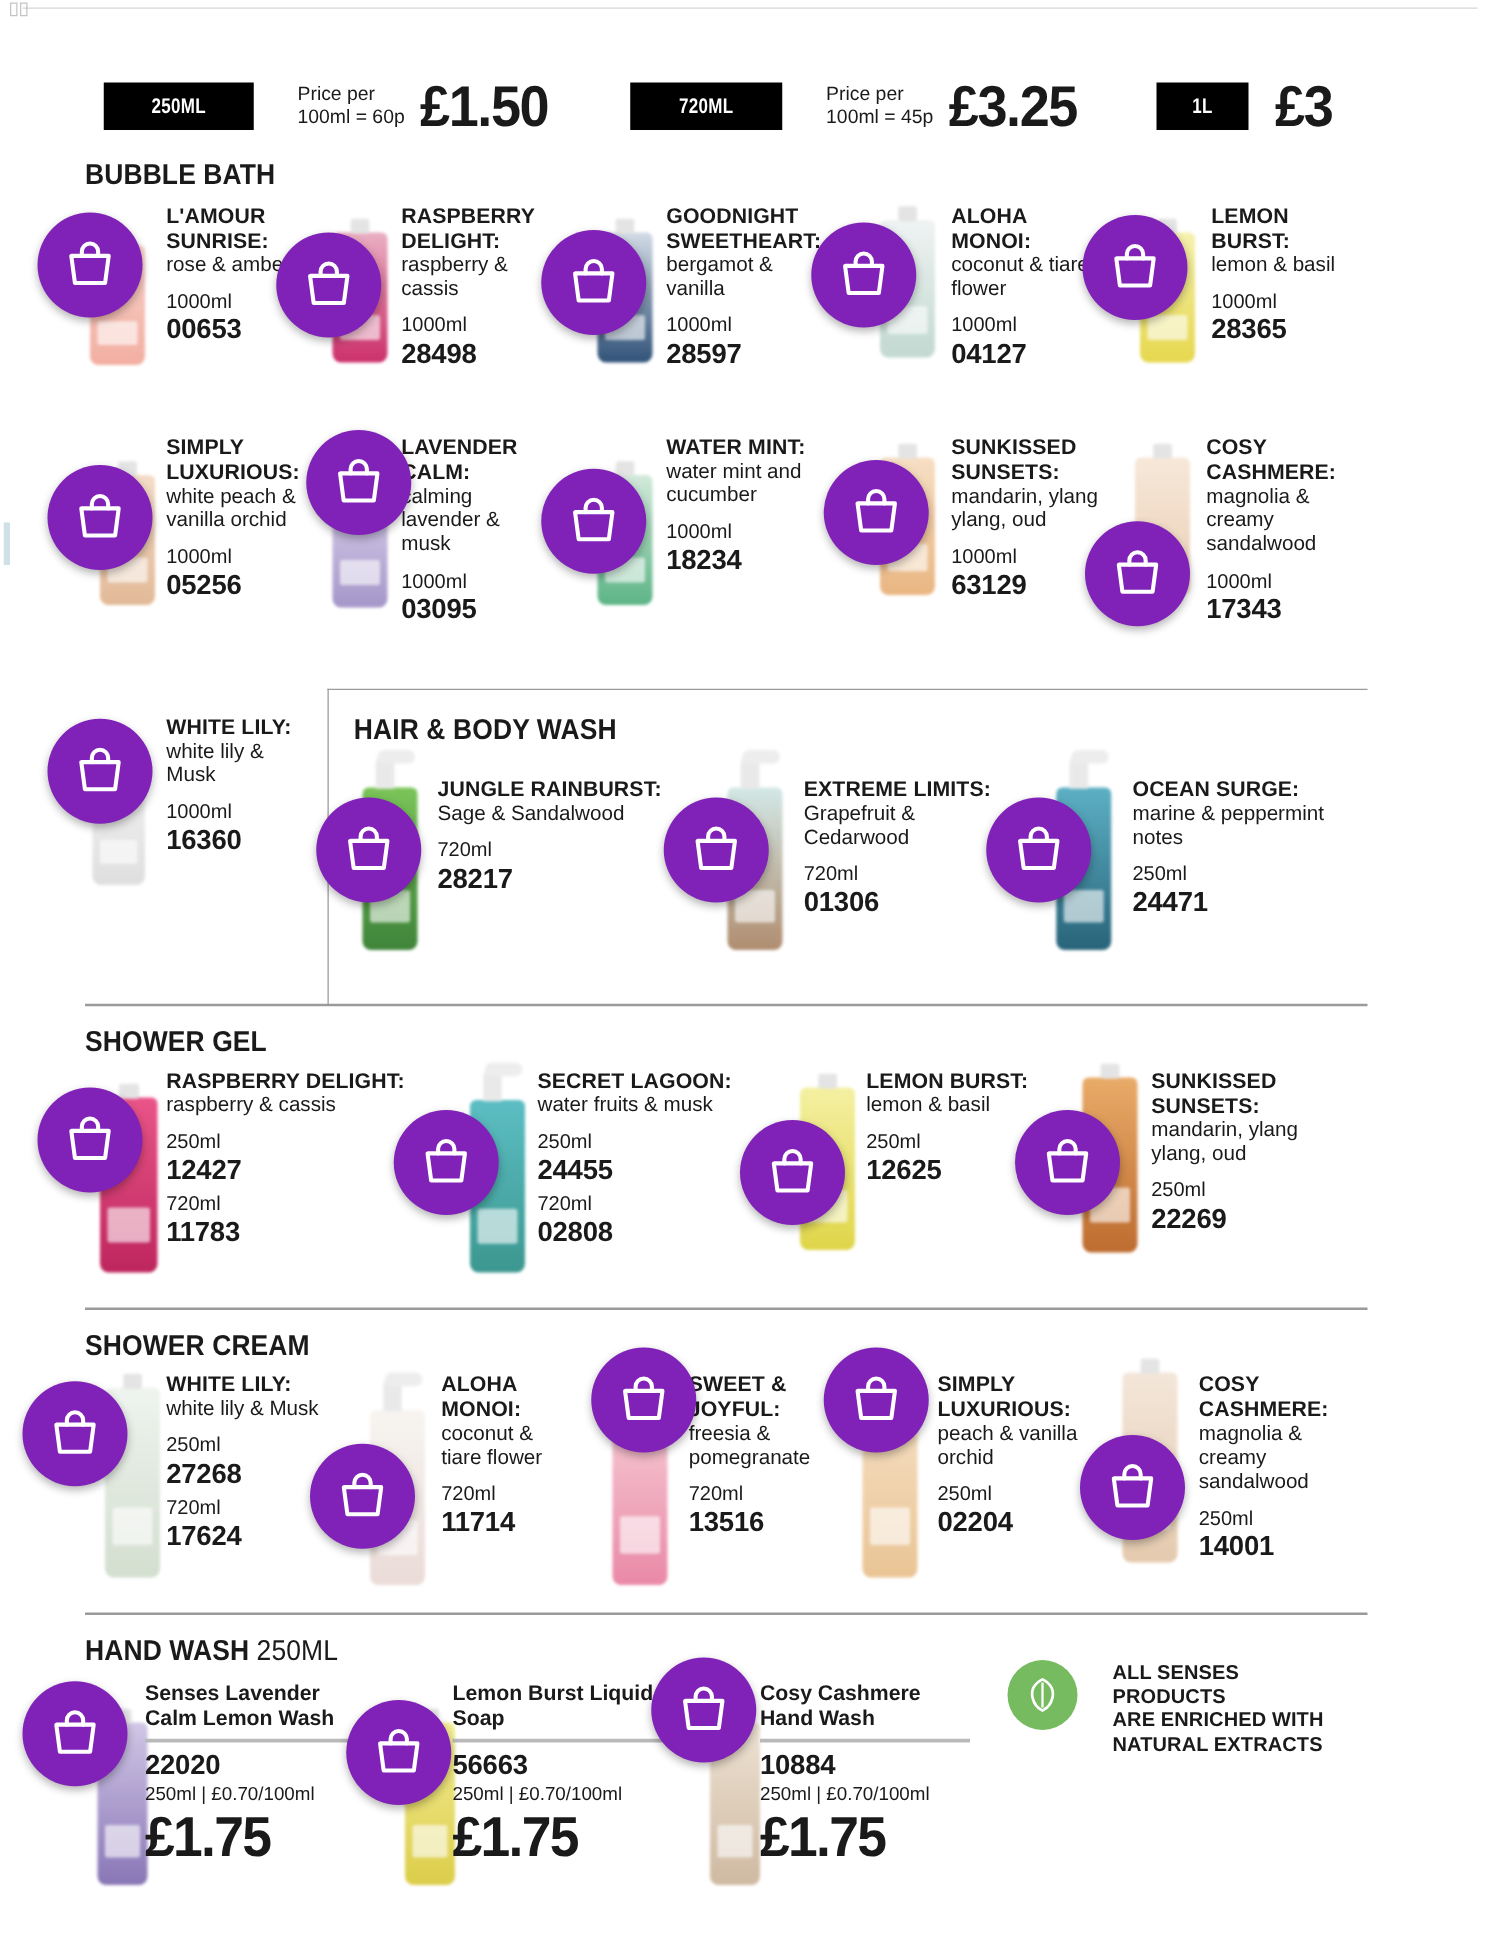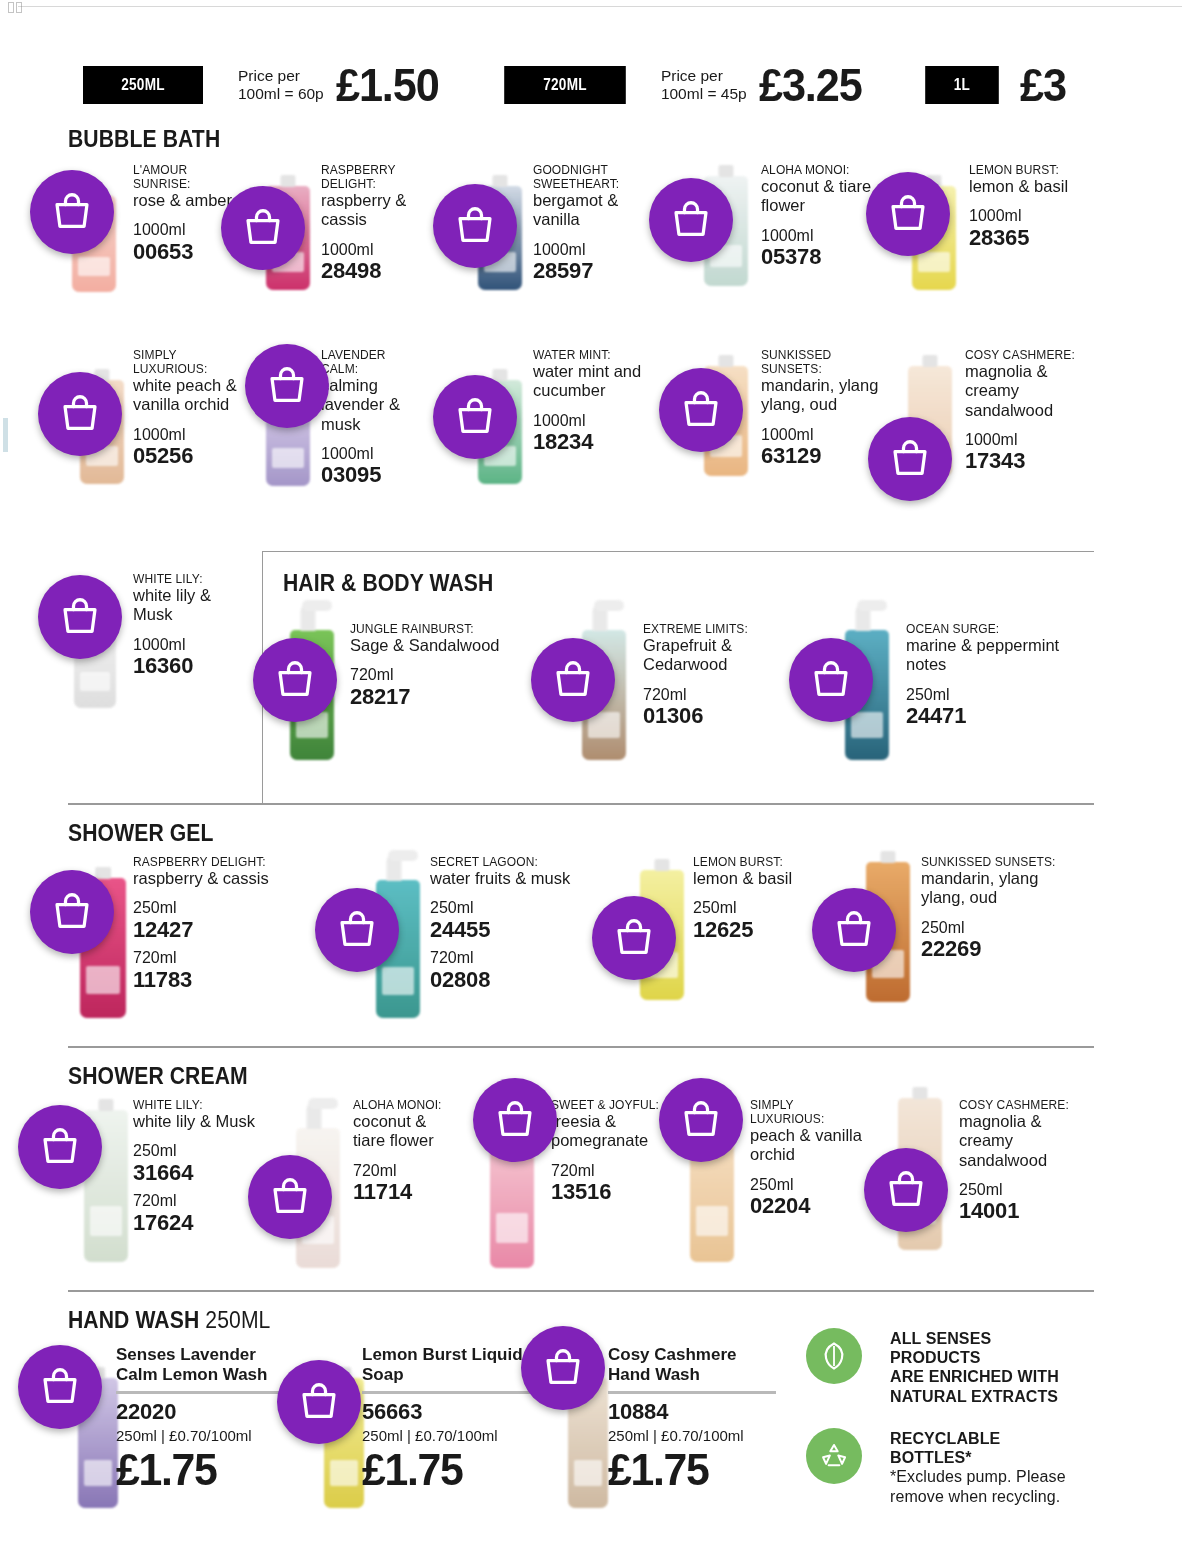--- a/index.html
+++ b/index.html
@@ -44,21 +44,21 @@
     letter-spacing: .1px; transform: scaleX(.92); transform-origin: left center;
     white-space: nowrap;
   }
   .sec-title .light { font-weight: 400; }
   .hrule { position: absolute; height: 2px; background: #9a9a9a; }
   .vrule { position: absolute; width: 1px; background: #9a9a9a; }
 
   
   .cell { position: absolute; }
   .pname {
-    font-size: 12px; font-weight: 400; line-height: 1.17;
+    font-size: 17px; font-weight: 700; line-height: 1.17;
     text-transform: uppercase; letter-spacing: .1px;
   }
   .pscent { font-size: 16.5px; font-weight: 400; line-height: 1.17; }
   .psize { font-size: 16px; font-weight: 400; margin-top: 11px; line-height: 1.15; }
   .pcode { font-size: 22px; font-weight: 700; letter-spacing: -.2px; line-height: 1.12; }
   .size2 { margin-top: 7px; }
 
   
   .bottle { position: absolute; border-radius: 5px 5px 7px 7px; filter: blur(1.1px); opacity: .92; }
   .bottle::before {
@@ -198,21 +198,21 @@
     <svg viewBox="0 0 24 24">
         <path d="M4.2 8.2h15.6l-1.5 11.3H5.7L4.2 8.2z" fill="#8022b8" stroke="#fff" stroke-width="1.7" stroke-linejoin="round"></path>
         <path d="M8.6 8.2V6.4a3.4 3.4 0 0 1 6.8 0v1.8" fill="none" stroke="#fff" stroke-width="1.7" stroke-linecap="round"></path>
       </svg>
   </div>
 
   <div class="cell" style="left:761px; top:163px; width:112px;">
     <div class="pname">ALOHA MONOI:</div>
     <div class="pscent">coconut &amp; tiare flower</div>
     <div class="psize">1000ml</div>
-    <div class="pcode">05378</div>
+    <div class="pcode">04127</div>
   </div>
   <div class="badge" style="left:649px; top:178px;">
     <svg viewBox="0 0 24 24">
         <path d="M4.2 8.2h15.6l-1.5 11.3H5.7L4.2 8.2z" fill="#8022b8" stroke="#fff" stroke-width="1.7" stroke-linejoin="round"></path>
         <path d="M8.6 8.2V6.4a3.4 3.4 0 0 1 6.8 0v1.8" fill="none" stroke="#fff" stroke-width="1.7" stroke-linecap="round"></path>
       </svg>
   </div>
 
   <div class="cell" style="left:969px; top:163px; width:105px;">
     <div class="pname">LEMON BURST:</div>
@@ -451,21 +451,21 @@
   <div class="hrule" style="left:68px; top:1046px; width:1026px;"></div>
   <div class="sec-title" style="left:68px; top:1063px;">SHOWER CREAM</div>
 
   <div class="bottle" style="left:84px; top:1110px; width:44px; height:152px; background:linear-gradient(#eef3ee,#cfdccb);">
       <div class="label"></div>
     </div>
   <div class="cell" style="left:133px; top:1098px; width:200px;">
     <div class="pname">WHITE LILY:</div>
     <div class="pscent">white lily &amp; Musk</div>
     <div class="psize">250ml</div>
-    <div class="pcode">31664</div>
+    <div class="pcode">27268</div>
     <div class="psize size2">720ml</div>
     <div class="pcode">17624</div>
   </div>
   <div class="badge" style="left:18px; top:1105px;">
     <svg viewBox="0 0 24 24">
         <path d="M4.2 8.2h15.6l-1.5 11.3H5.7L4.2 8.2z" fill="#8022b8" stroke="#fff" stroke-width="1.7" stroke-linejoin="round"></path>
         <path d="M8.6 8.2V6.4a3.4 3.4 0 0 1 6.8 0v1.8" fill="none" stroke="#fff" stroke-width="1.7" stroke-linecap="round"></path>
       </svg>
   </div>
 
@@ -596,28 +596,14 @@
           <path d="M12 5v14" fill="none" stroke="#fff" stroke-width="1.3"></path>
         </svg>
     </div>
     <div class="info-text">
       <div>ALL SENSES PRODUCTS</div>
       <div>ARE ENRICHED WITH</div>
       <div>NATURAL EXTRACTS</div>
     </div>
   </div>
 
-  <div class="info-row" style="left:806px; top:1428px; width:280px;">
-    <div class="green-circle">
-      <svg viewBox="0 0 24 24">
-          <path d="M12 4.2l2.6 4.5h-5.2L12 4.2z" fill="none" stroke="#fff" stroke-width="1.4" stroke-linejoin="round"></path>
-          <path d="M6.4 17.6l-2.1-4.7 4.8-1.3-2.7 6z" fill="none" stroke="#fff" stroke-width="1.4" stroke-linejoin="round"></path>
-          <path d="M17.7 17.6l2.1-4.7-4.8-1.3 2.7 6z" fill="none" stroke="#fff" stroke-width="1.4" stroke-linejoin="round"></path>
-          <path d="M8.2 18.6h7.6" fill="none" stroke="#fff" stroke-width="1.4" stroke-linecap="round"></path>
-        </svg>
-    </div>
-    <div class="info-text">
-      <div>RECYCLABLE BOTTLES*</div>
-      <div class="note">*Excludes pump. Please remove when recycling.</div>
-    </div>
-  </div>
 
 </div>
 
 </body></html>

